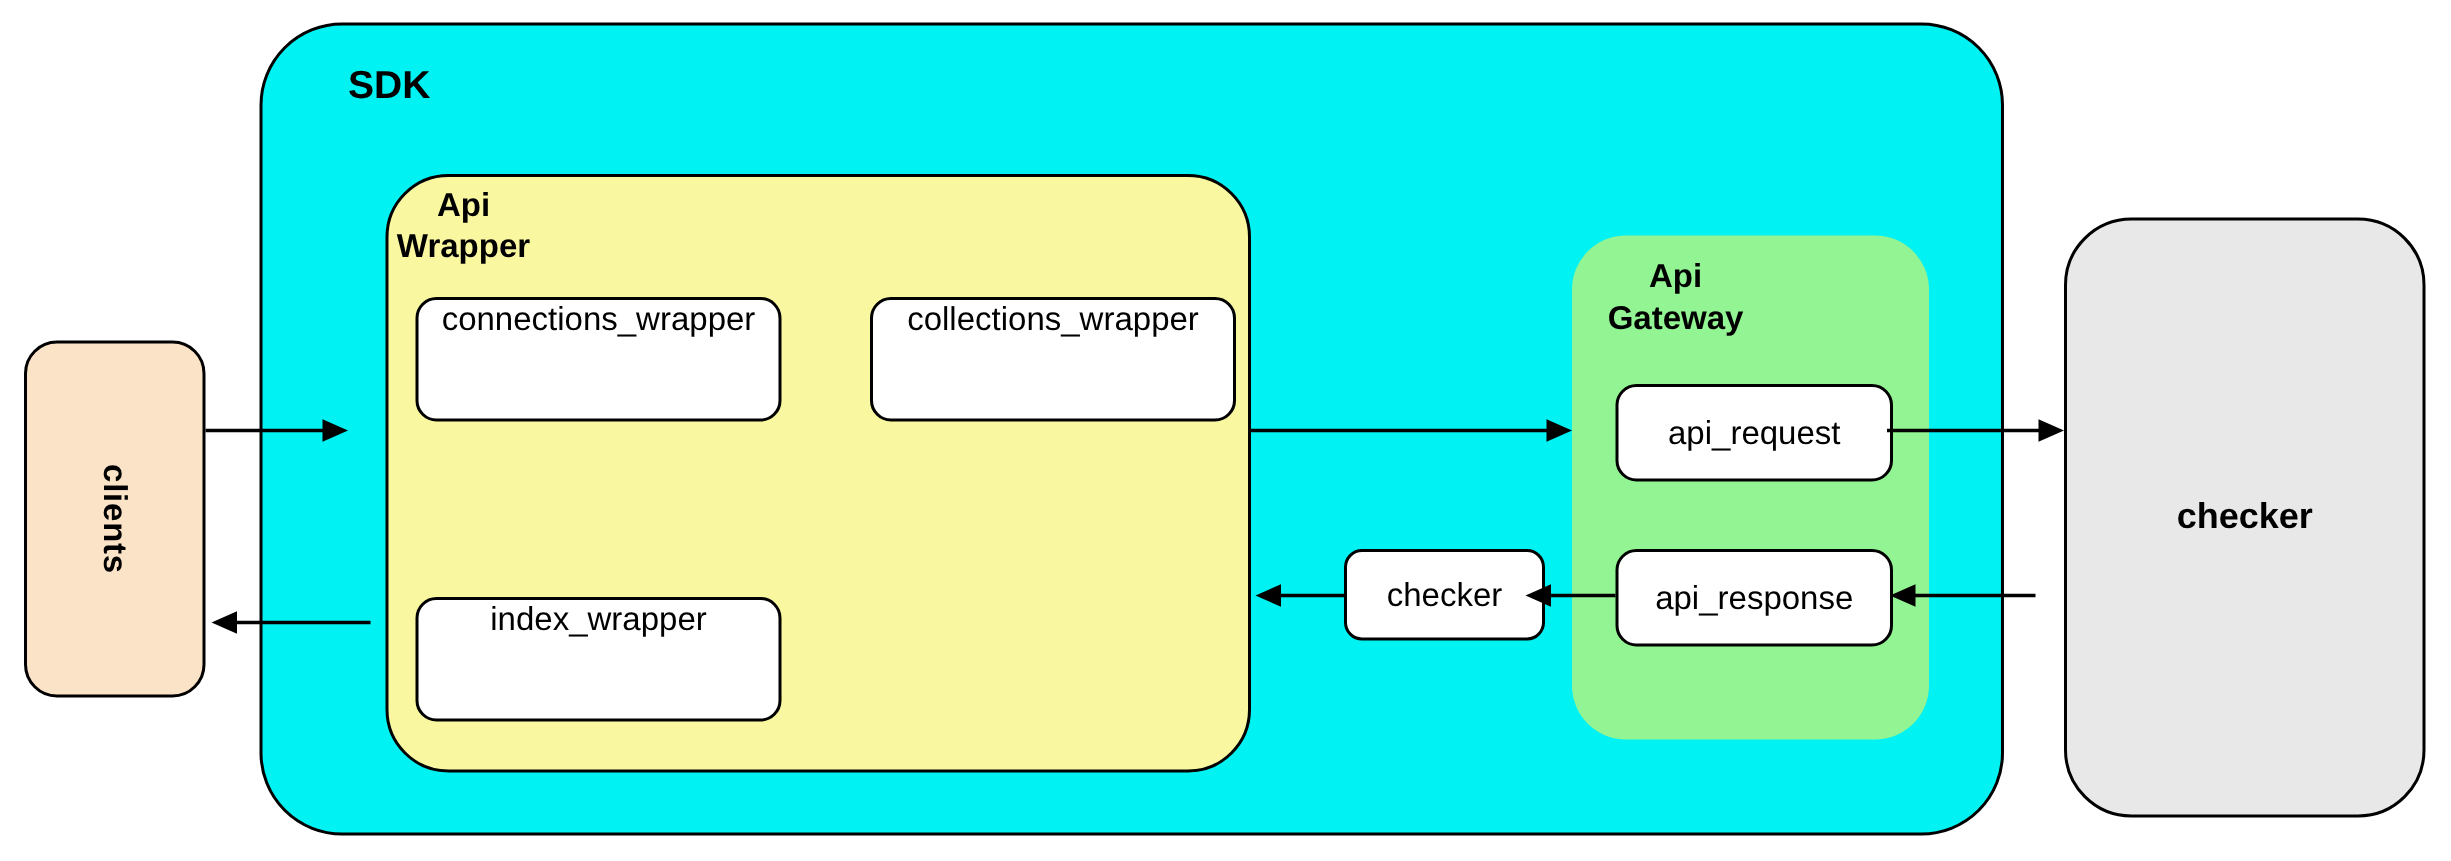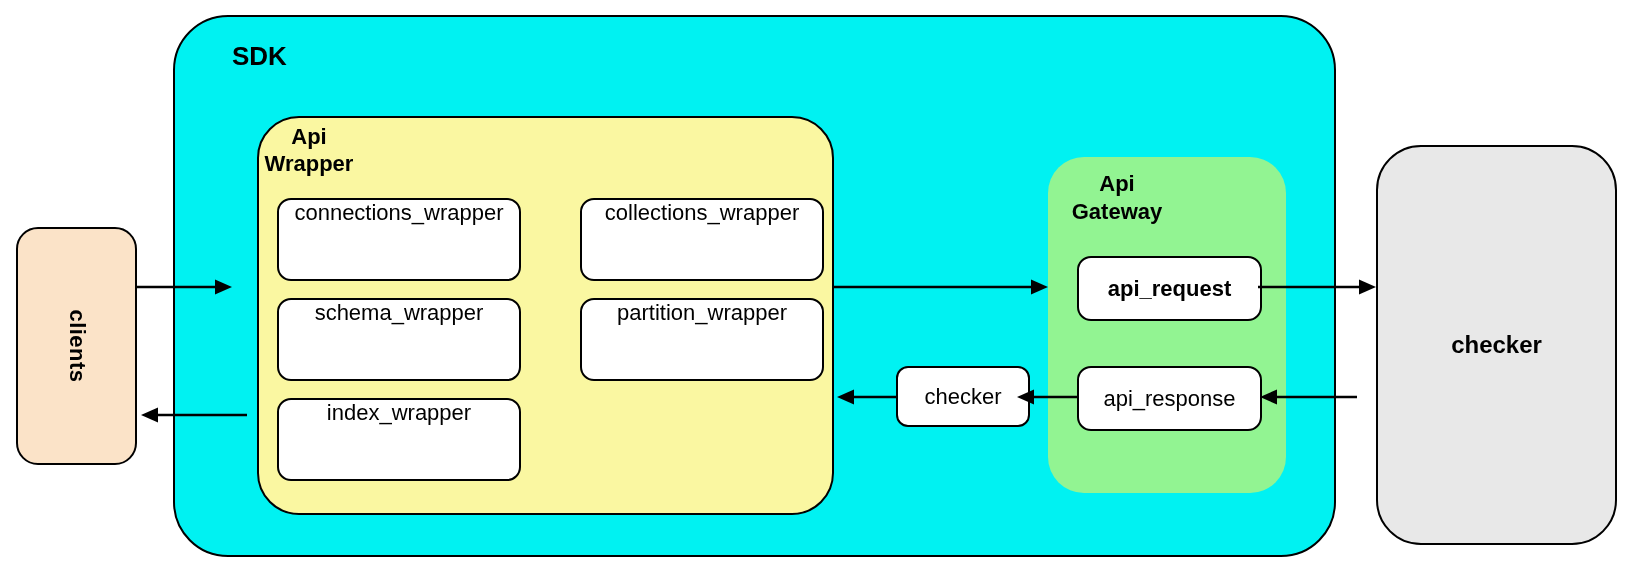--- a/index.html
+++ b/index.html
@@ -51,21 +51,21 @@
   .gateway-label {
     position: absolute; left: 22px; top: 13px; width: 94px;
     text-align: center; font-size: 22px; font-weight: bold; line-height: 28px;
   }
   .gw-node {
     position: absolute; left: 29px; width: 181px; height: 61px;
     background: #ffffff; border: 2px solid #000; border-radius: 14px;
     display: flex; align-items: center; justify-content: center;
     font-size: 22px;
   }
-  .gw-request  { top: 99px; font-weight: bold; }
+  .gw-request  { top: 99px; }
   .gw-response { top: 209px; }
 
   
   .checker {
     left: 896px; top: 366px; width: 134px; height: 61px;
     background: #ffffff; border-radius: 12px;
     display: flex; align-items: center; justify-content: center;
     font-size: 22px;
   }
 
@@ -108,26 +108,20 @@
   <div class="box bordered wrapper">
     <div class="wrapper-label">
       <div>Api</div>
       <div>Wrapper</div>
     </div>
     <div class="module m-c1 m-r1">
       <span>connections_wrapper</span>
     </div>
     <div class="module m-c2 m-r1">
       <span>collections_wrapper</span>
-    </div>
-    <div class="module m-c1 m-r2">
-      <span>schema_wrapper</span>
-    </div>
-    <div class="module m-c2 m-r2">
-      <span>partition_wrapper</span>
     </div>
     <div class="module m-c1 m-r3">
       <span>index_wrapper</span>
     </div>
   </div>
 
   <div class="box gateway">
     <div class="gateway-label">
       <div>Api</div>
       <div>Gateway</div>

